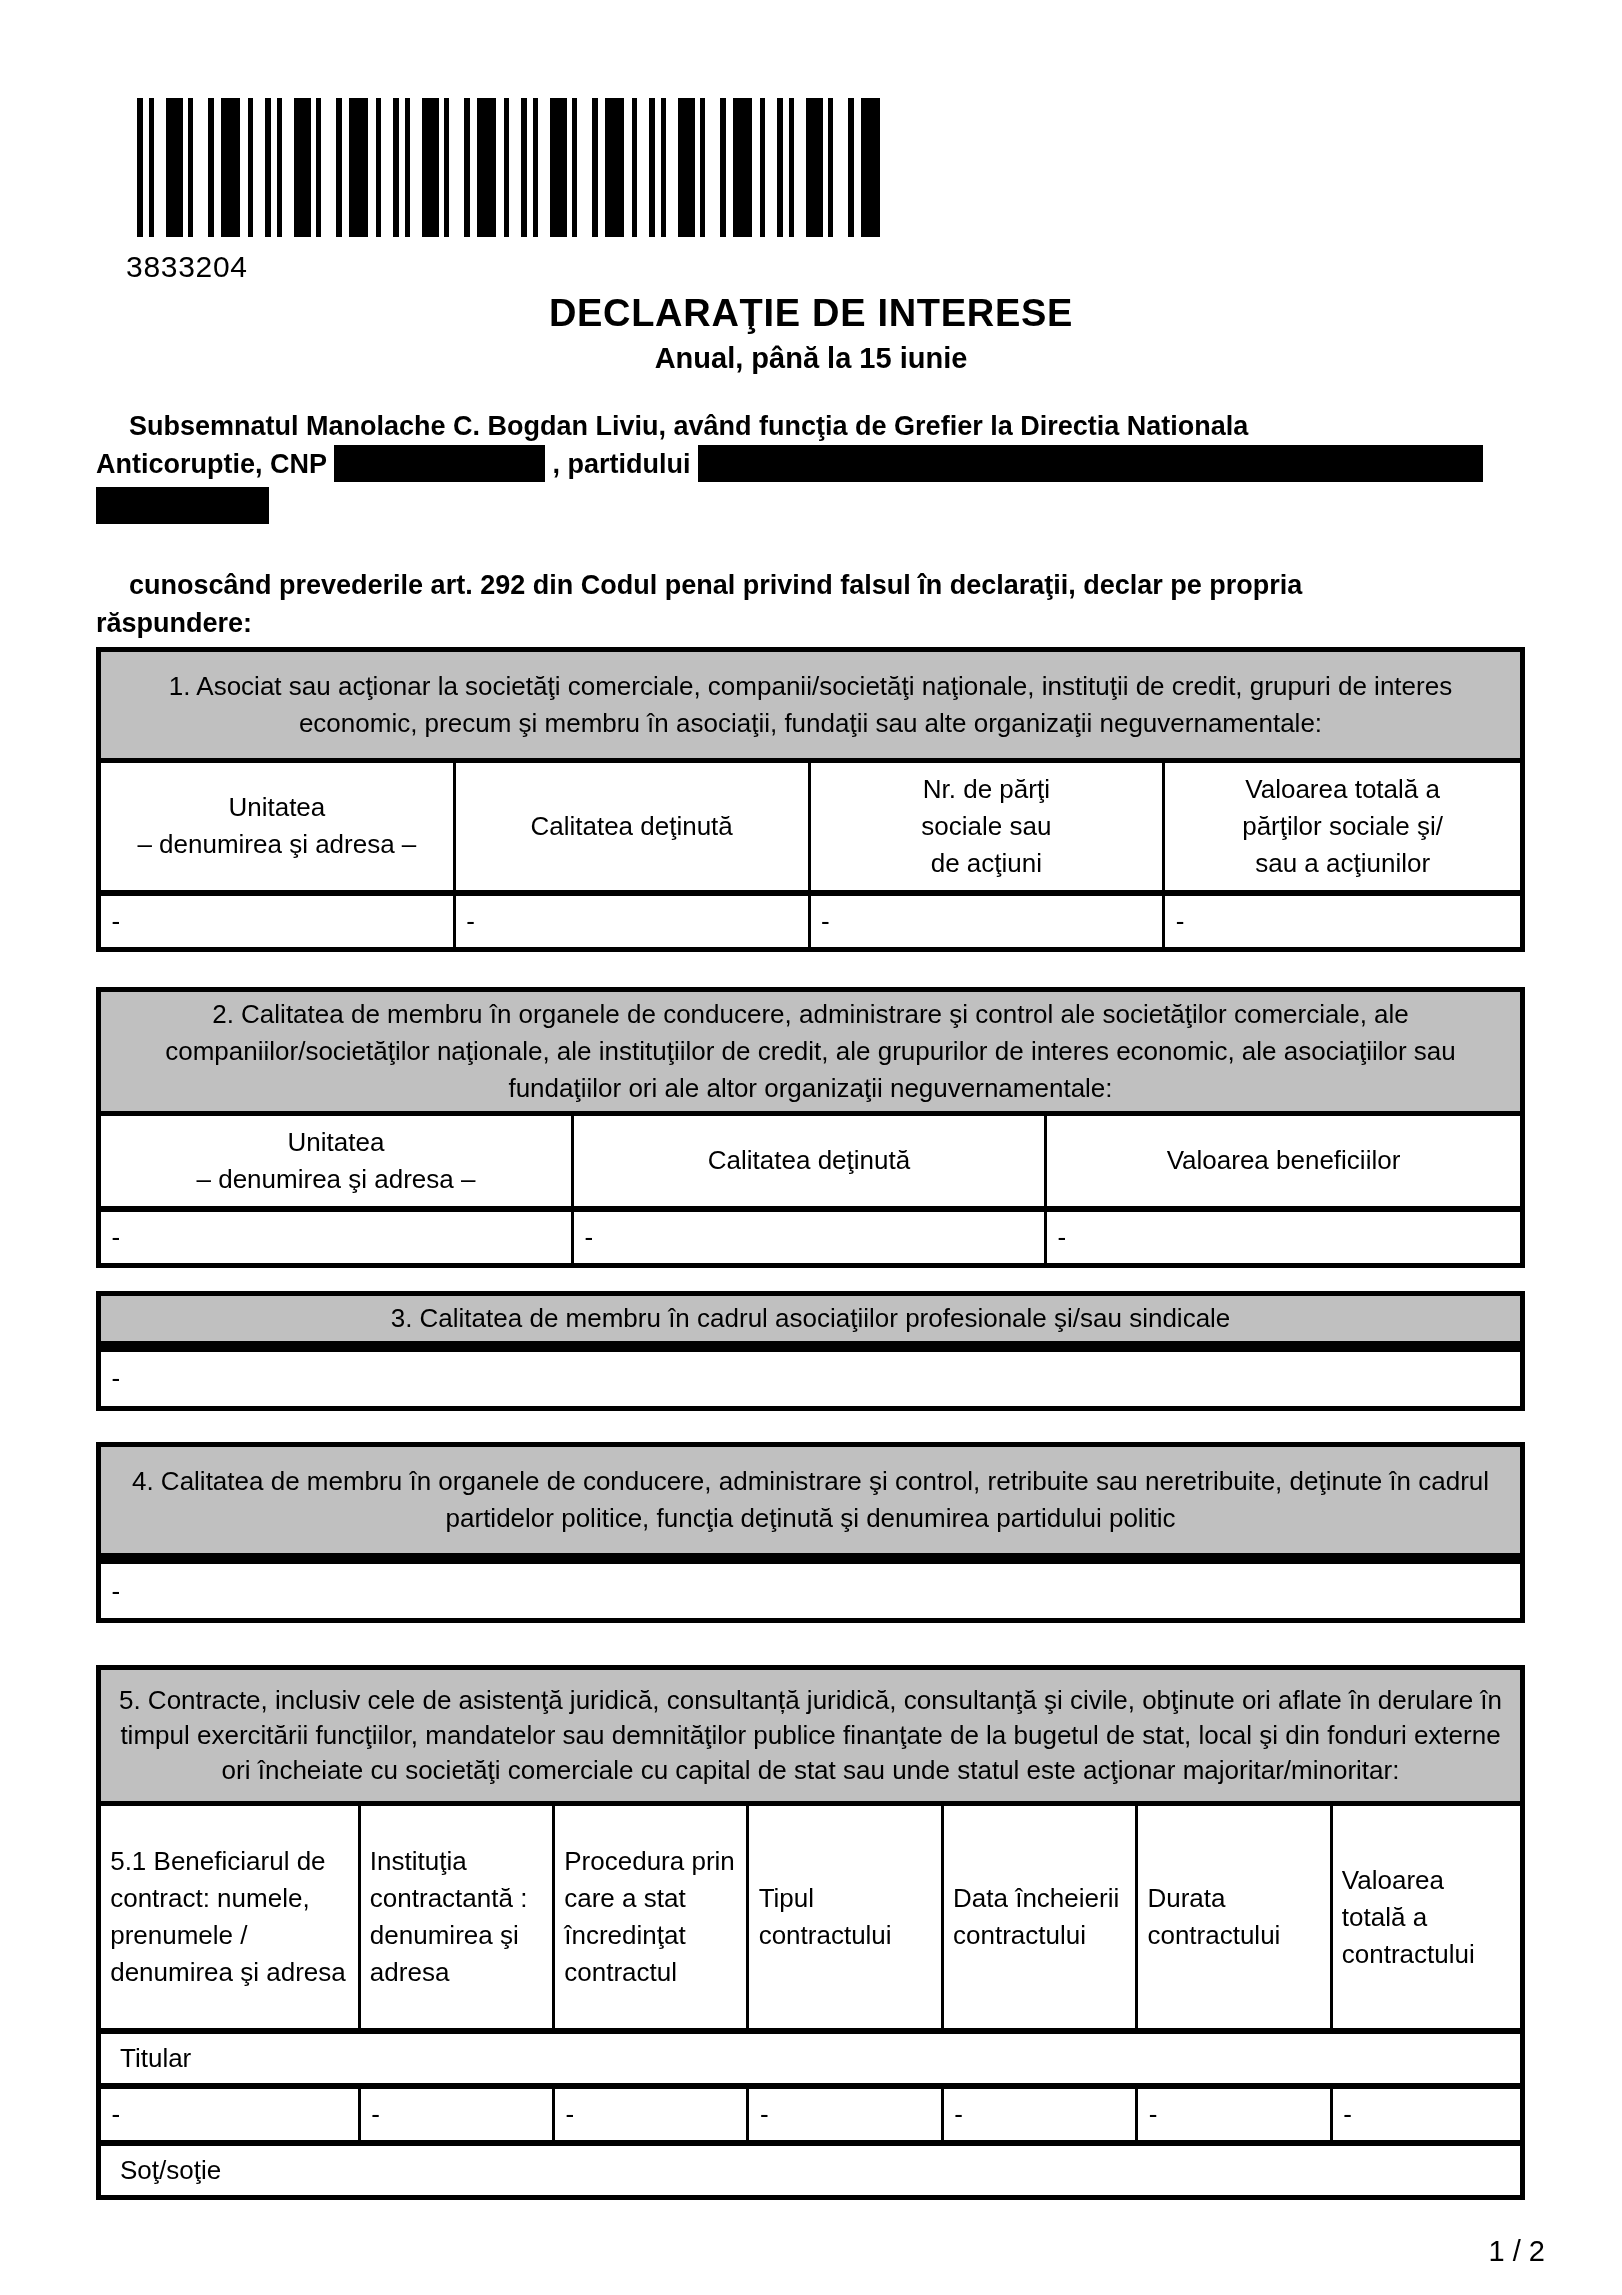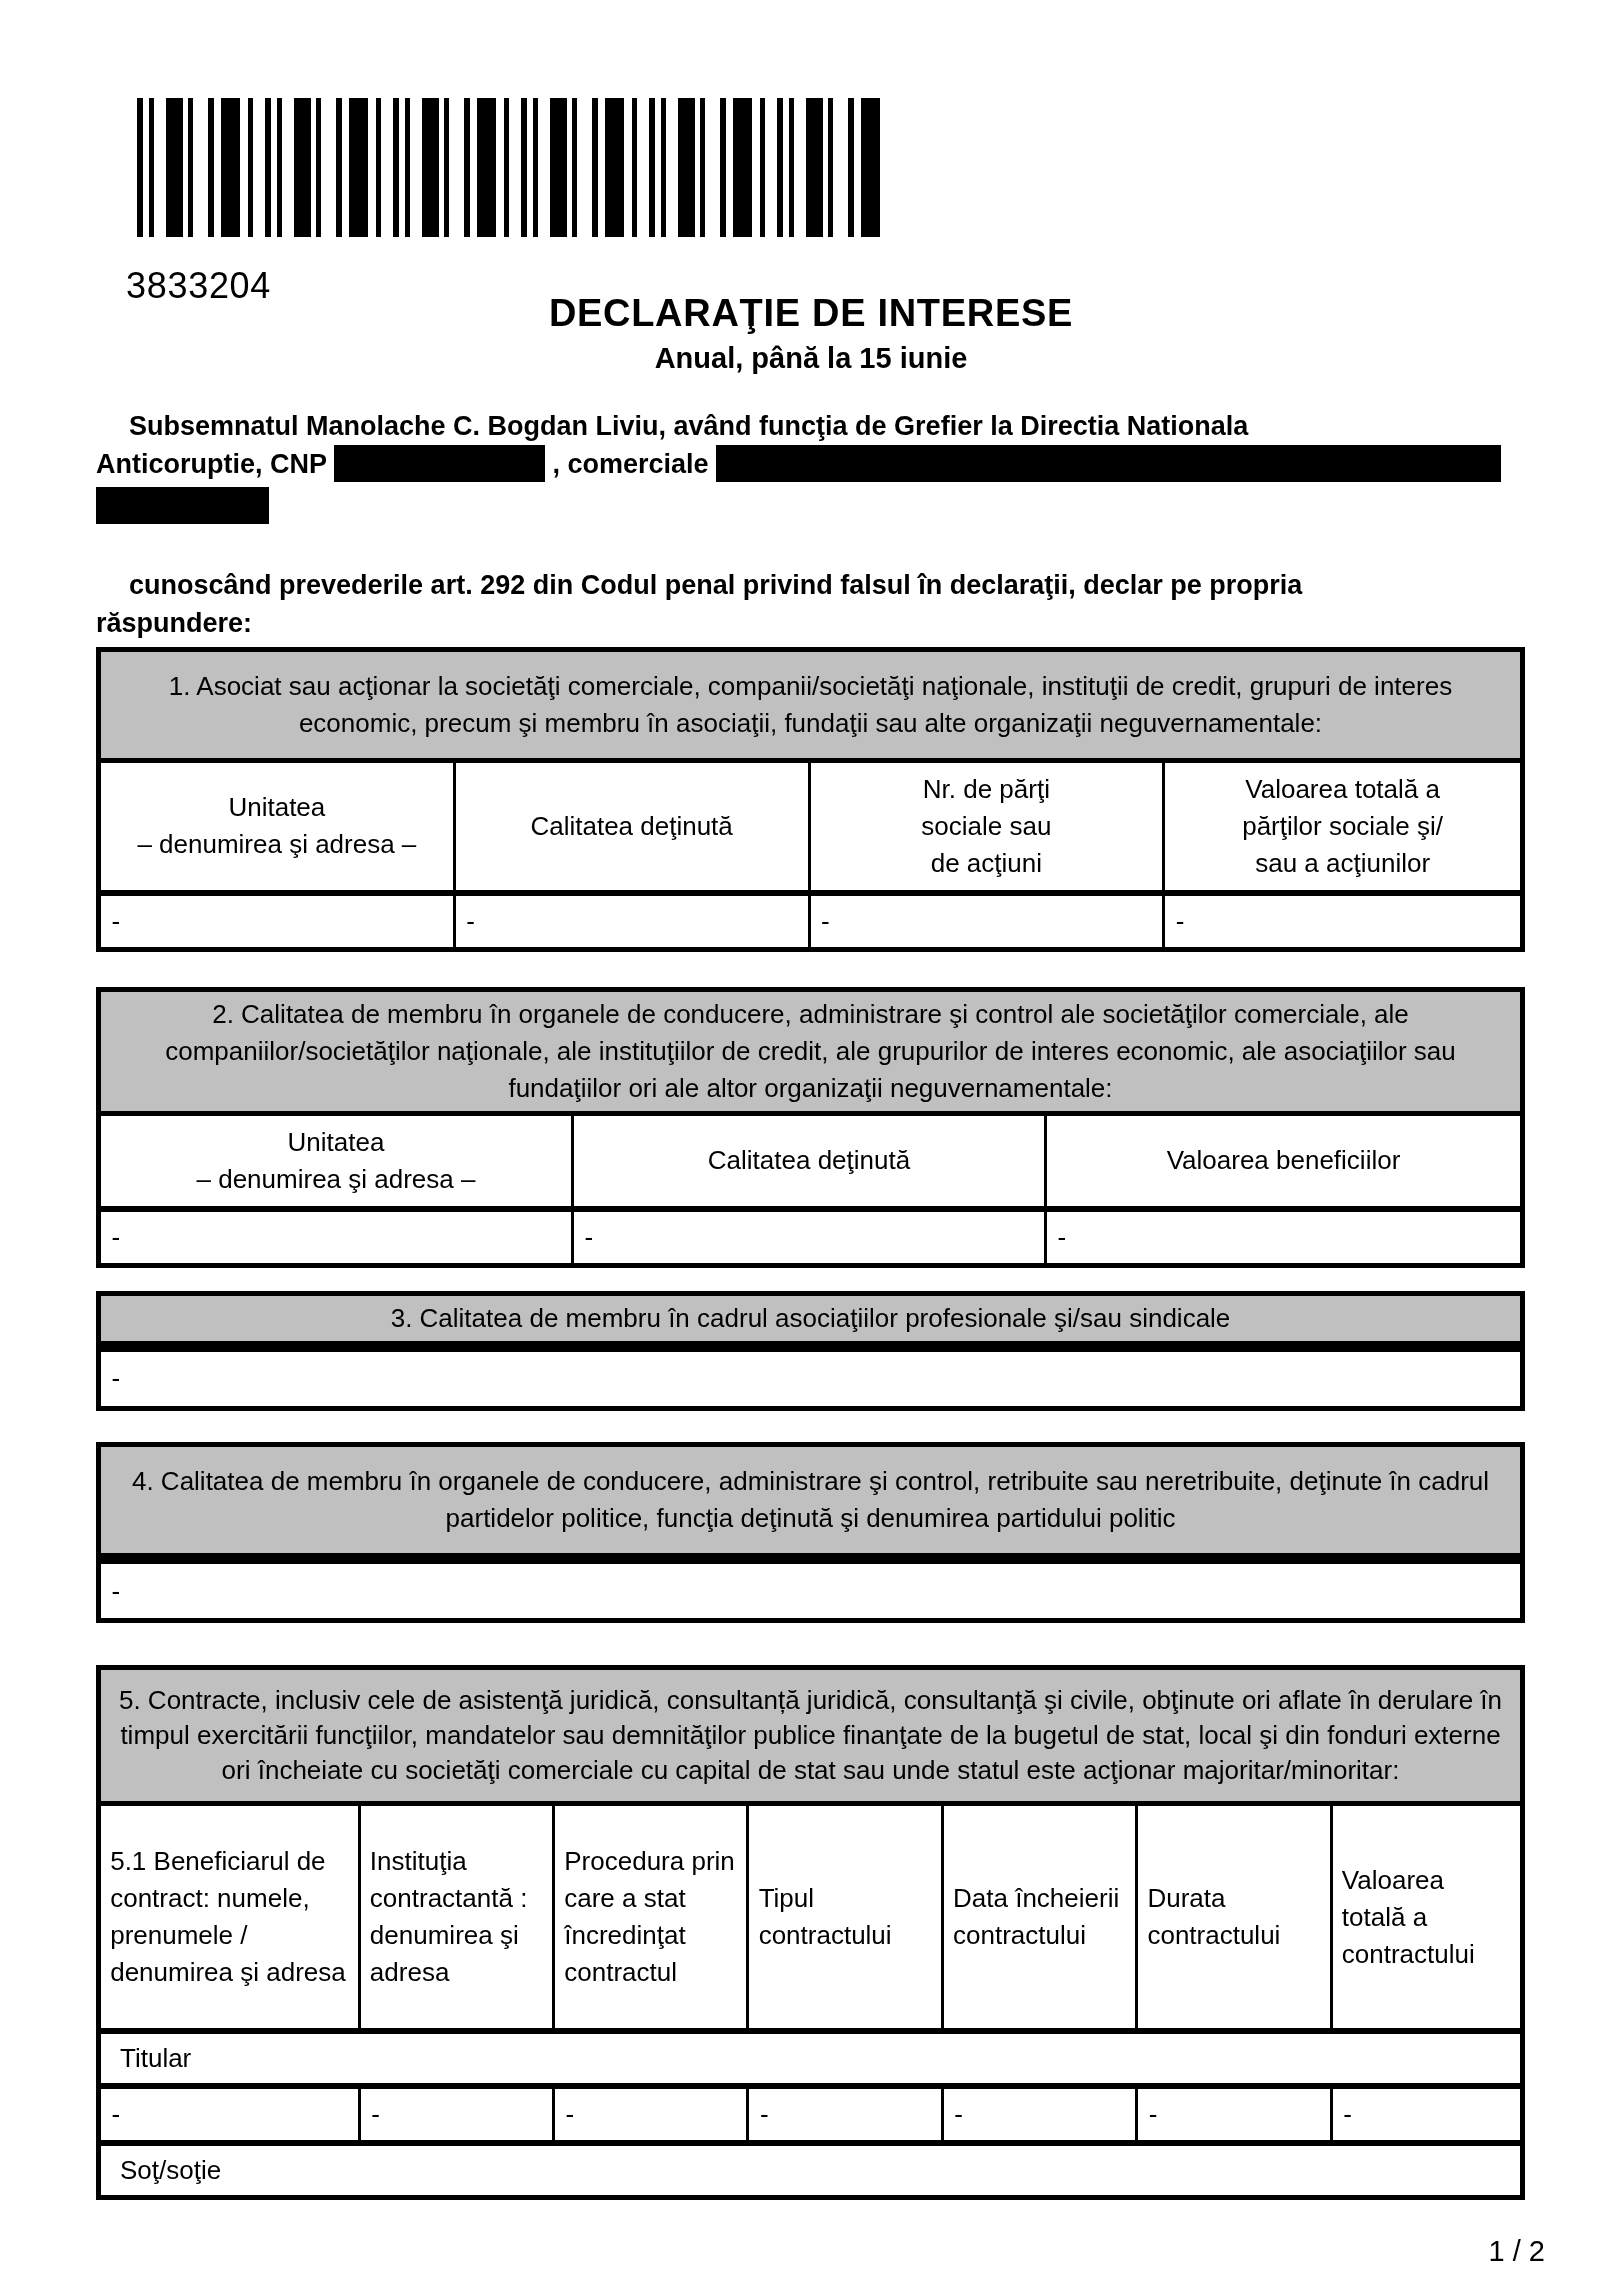--- a/index.html
+++ b/index.html
@@ -20,21 +20,21 @@
       #000 0 6.5px,   #fff 6.5px 11.8px,
       #000 11.8px 17px,#fff 17px 29px,
       #000 29px 46px,#fff 46px 51px,
       #000 51px 56px,#fff 56px 71px,
       #000 71px 77px,#fff 77px 84px,
       #000 84px 103px,#fff 103px 111px,
       #000 111px 116px,#fff 116px 128px);
   }
   .barcode-number {
     position:absolute; left:126px; top:250px;
-    font-size:36px; letter-spacing:0.7px;margin-top:15px;
+    font-size:30px; letter-spacing:0.7px;
   }
 
   
   .doc-head { position:absolute; left:0; top:292px; width:100%; text-align:center; }
   .doc-title { font-size:38px; font-weight:bold; letter-spacing:0.7px;text-align:center; }
   .doc-subtitle { font-size:29px; font-weight:bold; margin-top:6.5px; }
 
   
   .intro {
     position:absolute; left:96px; top:407px; width:1451px;
@@ -122,21 +122,21 @@
 
   <div class="doc-head">
     <div class="doc-title">DECLARAŢIE DE INTERESE</div>
     <div class="doc-subtitle">Anual, până la 15 iunie</div>
   </div>
 
   <div class="intro">
     <span class="indent"></span><span>Subsemnatul Manolache C. Bogdan Liviu, având funcţia de Grefier la Directia Nationala</span><br>
     <span>Anticoruptie, CNP</span>
     <span class="redact r-cnp"></span>
-    <span>, comerciale</span>
+    <span>, partidului</span>
     <span class="redact r-addr"></span><br>
     <span class="redact r-addr2"></span><br>
     <br>
     <span class="indent"></span><span>cunoscând prevederile art. 292 din Codul penal privind falsul în declaraţii, declar pe propria</span><br>
     <span>răspundere:</span>
   </div>
 
   <div class="tbl" style="top:647px;">
     <div class="tbl-title h170">1. Asociat sau acţionar la societăţi comerciale, companii/societăţi naţionale, instituţii de credit, grupuri de interes economic, precum şi membru în asociaţii, fundaţii sau alte organizaţii neguvernamentale:</div>
     <div class="grid g4 hrow4">

